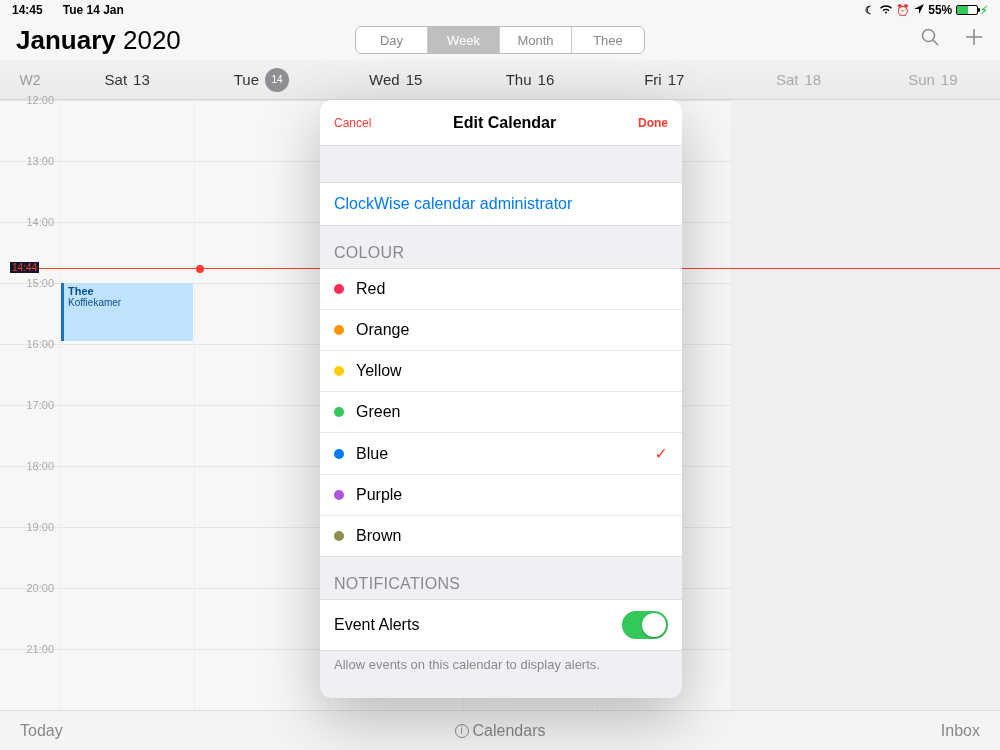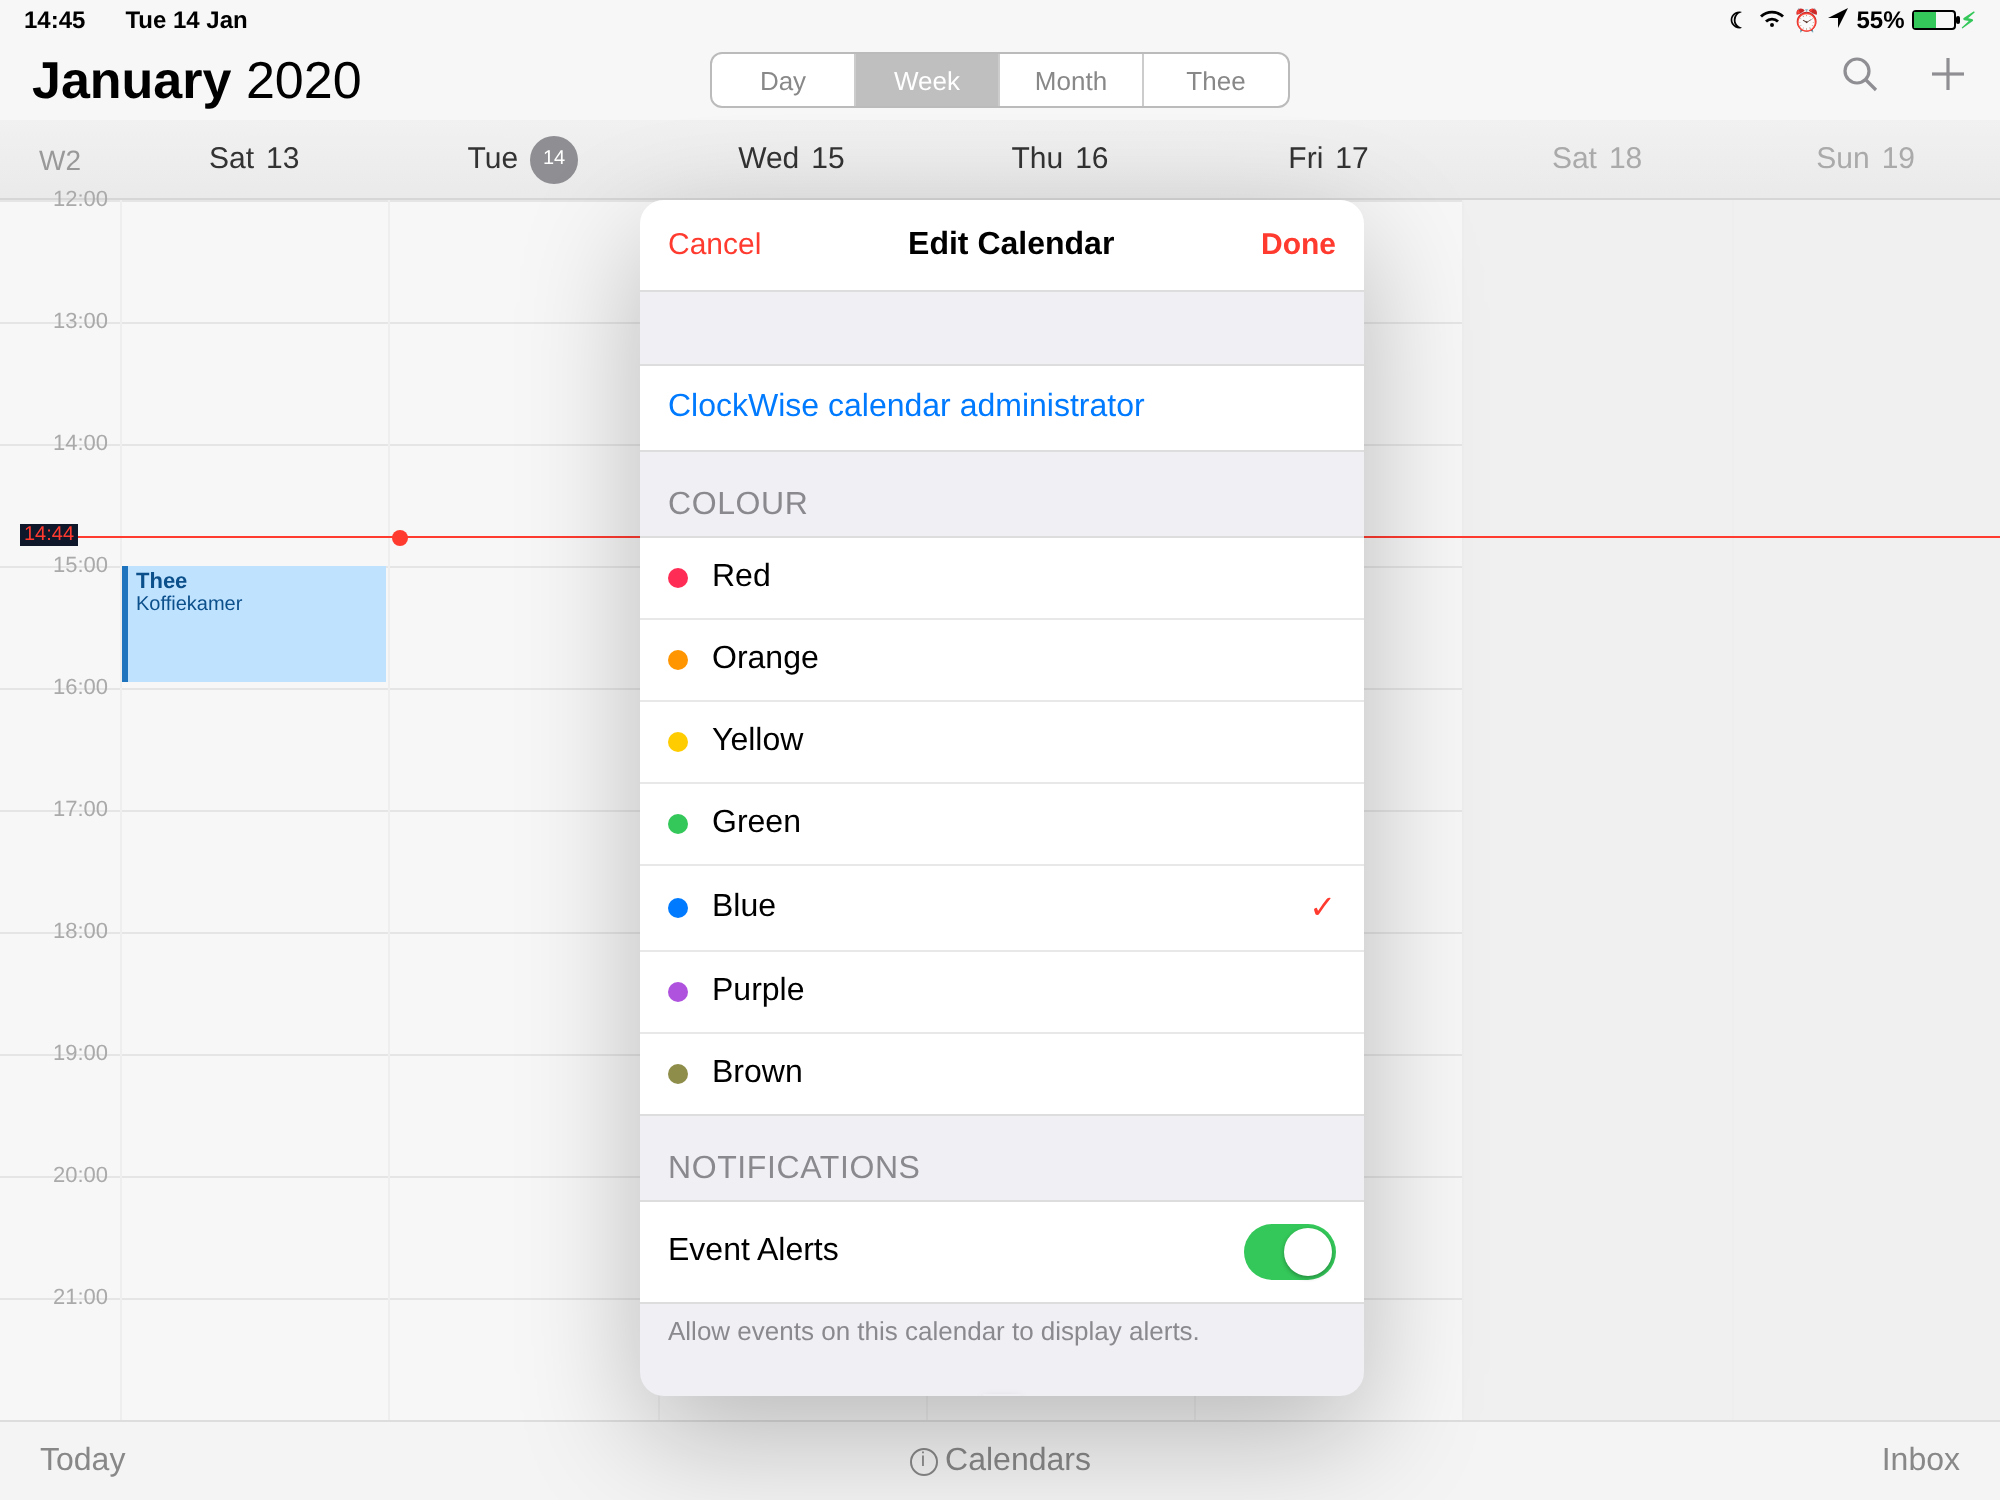--- a/index.html
+++ b/index.html
@@ -166,21 +166,21 @@
   .popover .arrow {
     position:absolute; bottom:-9px; left:50%; transform:translateX(-50%);
     width:0;height:0;border-left:10px solid transparent;border-right:10px solid transparent;
     border-top:10px solid #efeff4;
     filter: drop-shadow(0 2px 2px rgba(0,0,0,0.15));
   }
   .popover .phead {
     height: 46px; display:flex; align-items:center; justify-content:space-between;
     padding: 0 14px; background:#fff; border-bottom:1px solid #ddd;
   }
-  .popover .phead .cancel, .popover .phead .done { color:#ff3b30; font-size:15px; }
+  .popover .phead .cancel, .popover .phead .done { color:#ff3b30; font-size:12px; }
   .popover .phead .done { font-weight:600; }
   .popover .phead .title { font-weight:600; font-size:16px; }
 
   .popover .section-gap { height: 36px; }
 
   .popover .whitecell {
     background:#fff; padding: 12px 14px; border-top:1px solid #ddd; border-bottom:1px solid #ddd;
   }
   .popover .calname { color:#007aff; }
 

